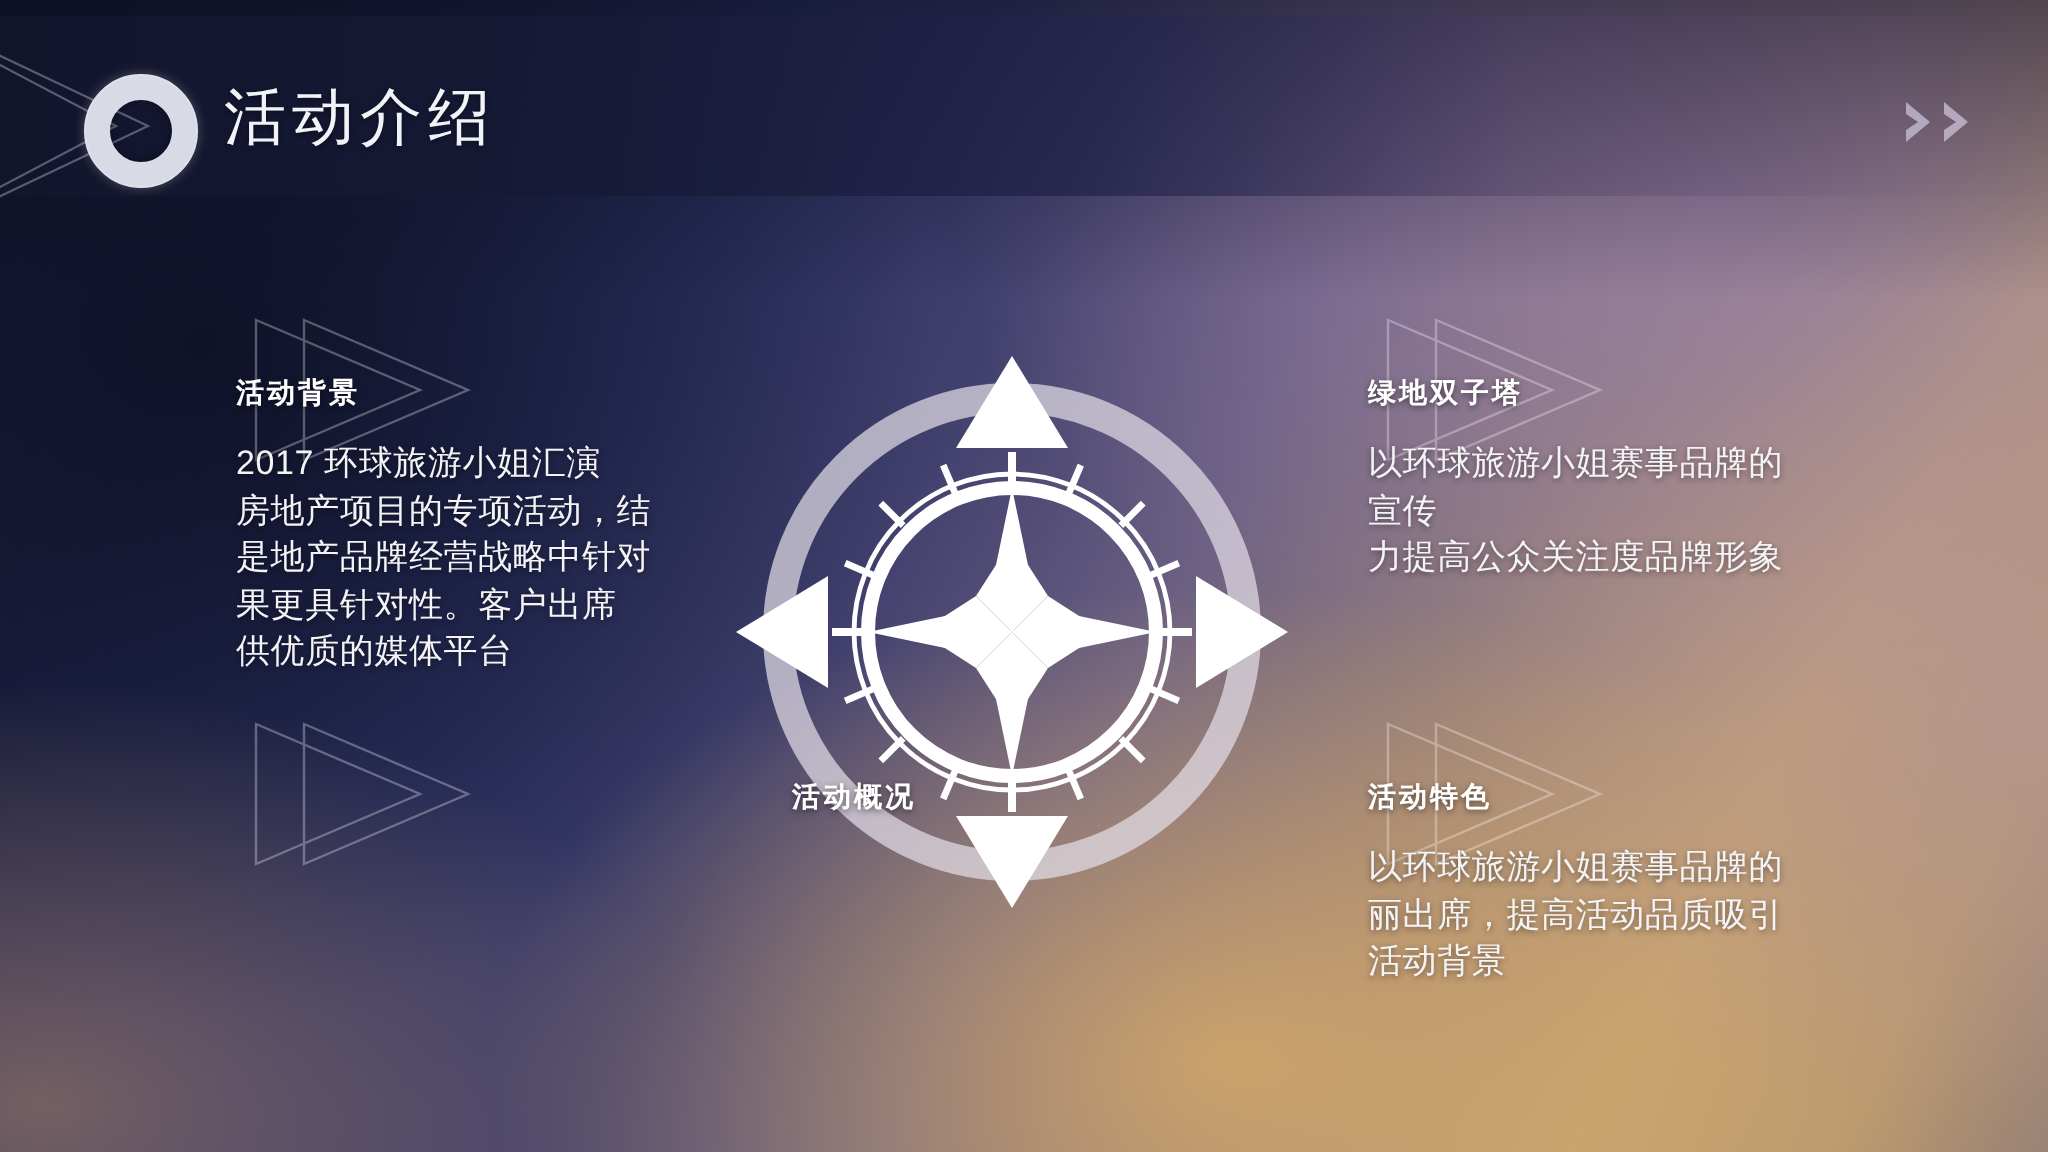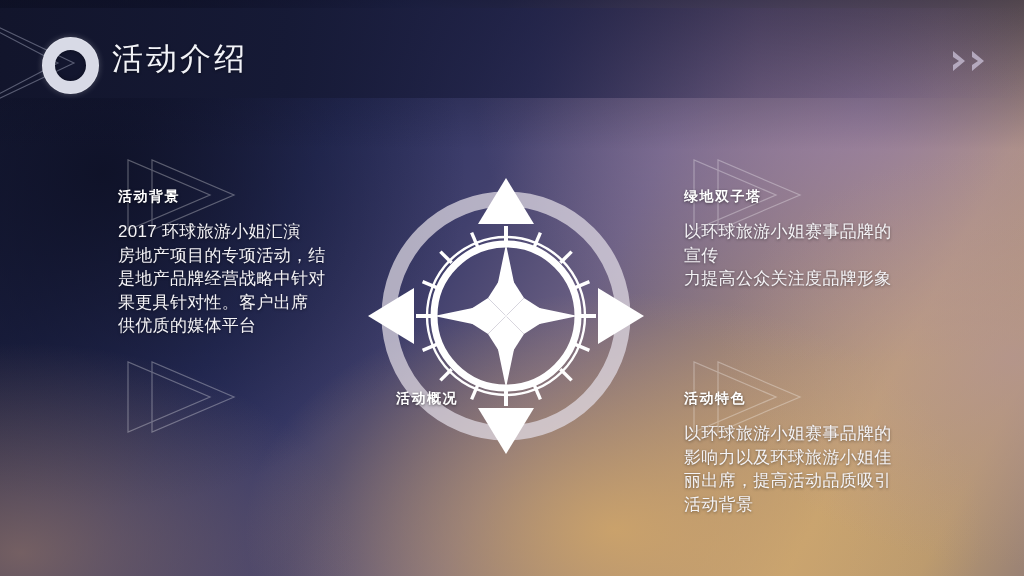--- a/index.html
+++ b/index.html
@@ -224,19 +224,18 @@
   </div>
 
   <div class="section" id="sec-feature">
     <svg class="sec-tris" viewBox="0 0 130 78">
       <polygon points="30,4 30,74 112,39" fill="none" stroke="#ffffff" stroke-width="1.2"></polygon>
       <polygon points="6,4 6,74 88,39" fill="none" stroke="#ffffff" stroke-width="1.2"></polygon>
     </svg>
     <div class="sec-title">活动特色</div>
     <div class="sec-body">
       <div>以环球旅游小姐赛事品牌的</div>
-      <div>影响力以及环球旅游小姐佳</div>
       <div>丽出席，提高活动品质吸引</div>
       <div>活动背景</div>
     </div>
   </div>
 
 </div>
 
 </body></html>

